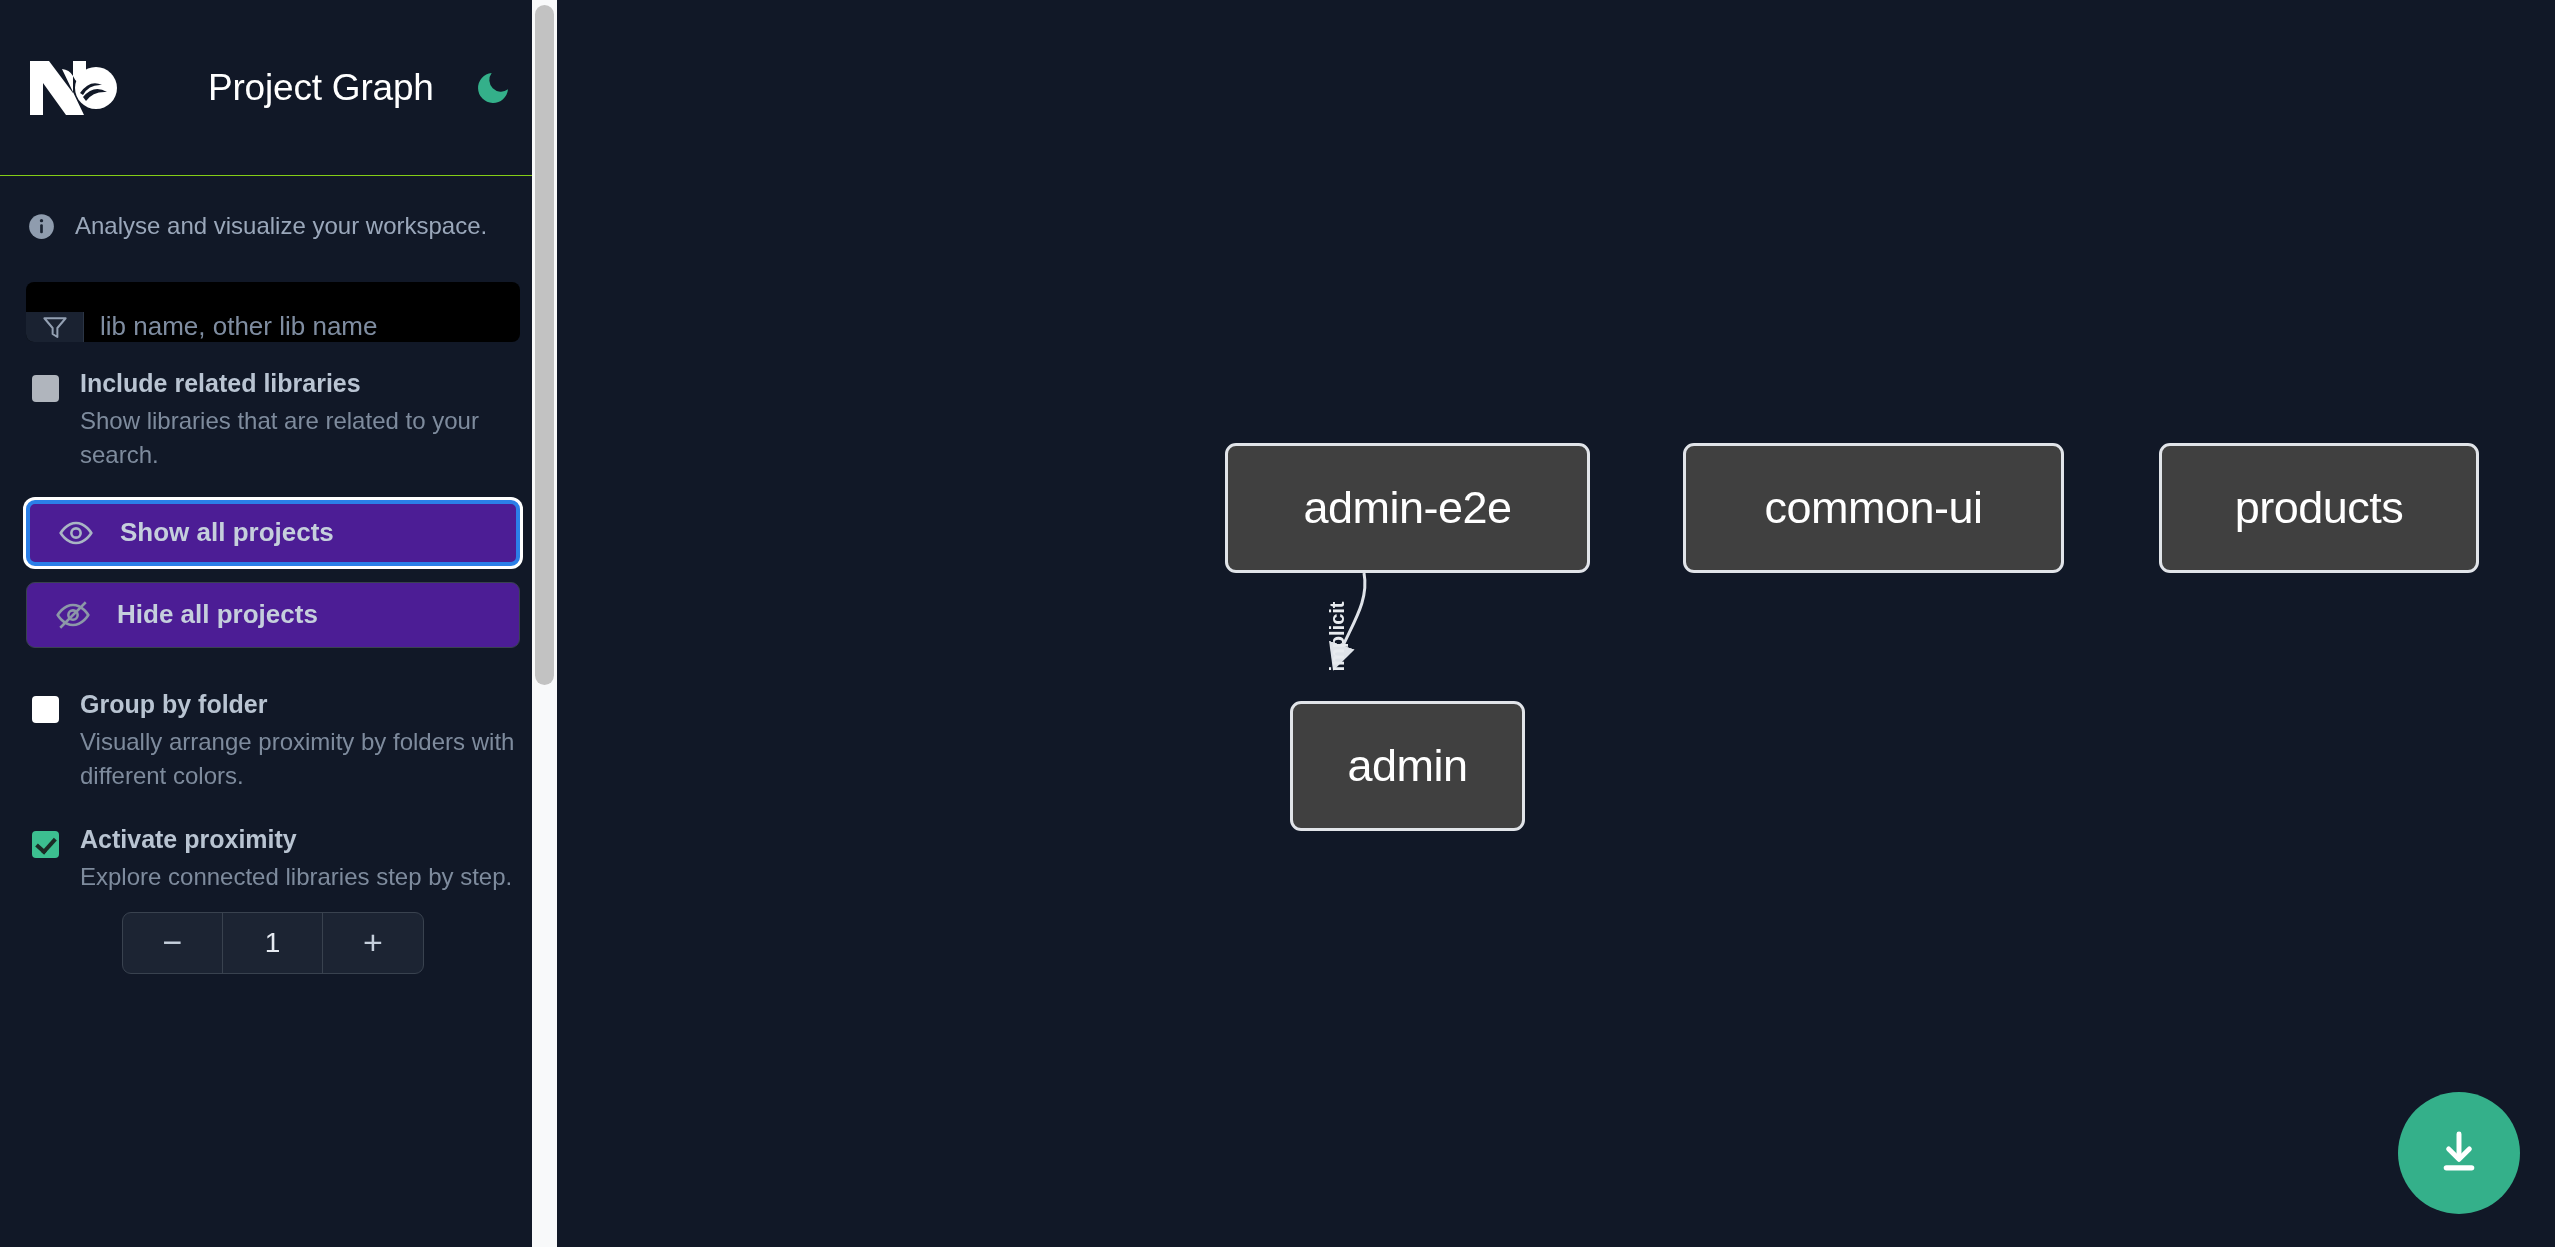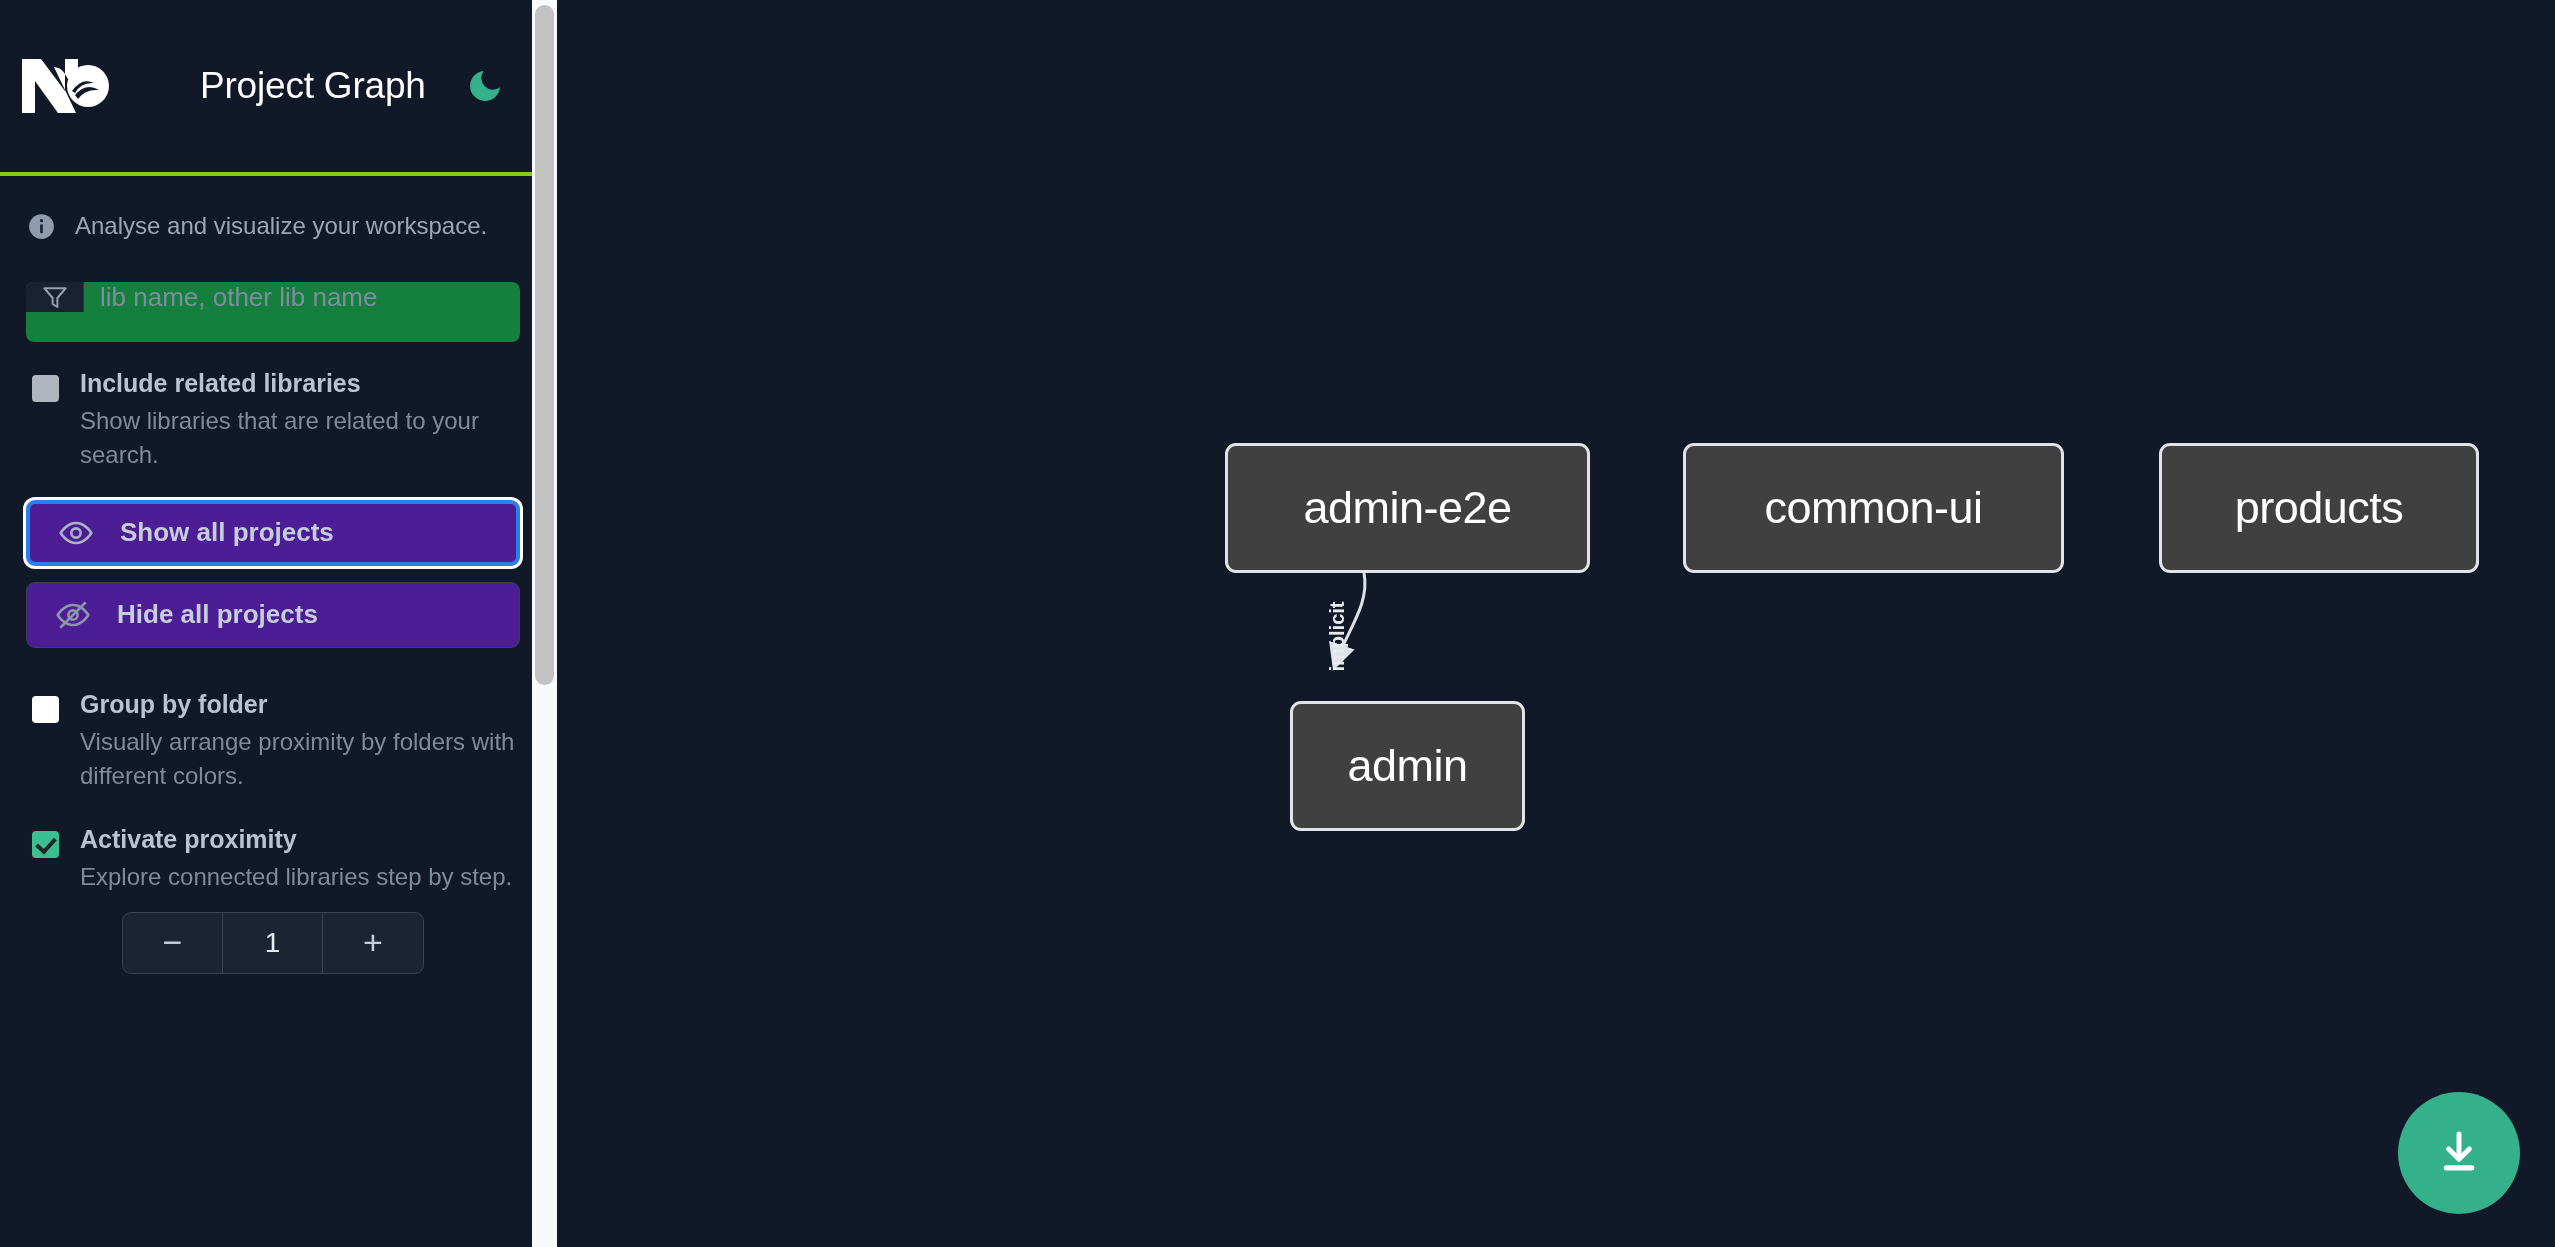--- a/index.html
+++ b/index.html
@@ -15,22 +15,22 @@
   .sidebar {
     width: 557px; height: 1247px;
     background: #111827;
     position: relative;
     flex: 0 0 557px;
     overflow: hidden;
   }
   .sb-header {
     height: 176px;
     display: flex; align-items: center;
-    padding-left: 18px;
-    border-bottom: 4px solid #84cc16;
+    padding-left: 26px;
+    border-bottom: 1px solid #84cc16;
   }
   .nx-logo { width: 96px; height: 62px; flex: 0 0 96px; }
   .app-title {
     font-size: 37px; color: #ffffff; font-weight: 400;
     margin-left: 86px; letter-spacing: -0.2px; white-space: nowrap;
   }
   .theme-toggle {
     margin-left: 36px; width: 46px; height: 46px;
     display: flex; align-items: center; justify-content: center;
     cursor: pointer;
@@ -43,23 +43,23 @@
     padding: 36px 28px 0 28px;
   }
   .info-icon { width: 27px; height: 27px; flex: 0 0 27px; }
   .info-text {
     font-size: 24px; color: #9aa7ba; margin-left: 20px;
     white-space: nowrap;
   }
 
   .search-wrap { padding: 42px 37px 0 26px; }
   .search-box {
-    display: flex; align-items: flex-start;
+    display: flex; align-items: flex-end;
     height: 60px;
-    background: #15803d;
+    background: #000000;
     border-radius: 8px;
     overflow: hidden;
   }
   .search-icon-cell {
     width: 58px; display: flex; align-items: center; justify-content: center;
     border-right: 1px solid #2b3545;
     background: #1a2231;
   }
   .search-input {
     flex: 1; border: none; outline: none; background: transparent;

